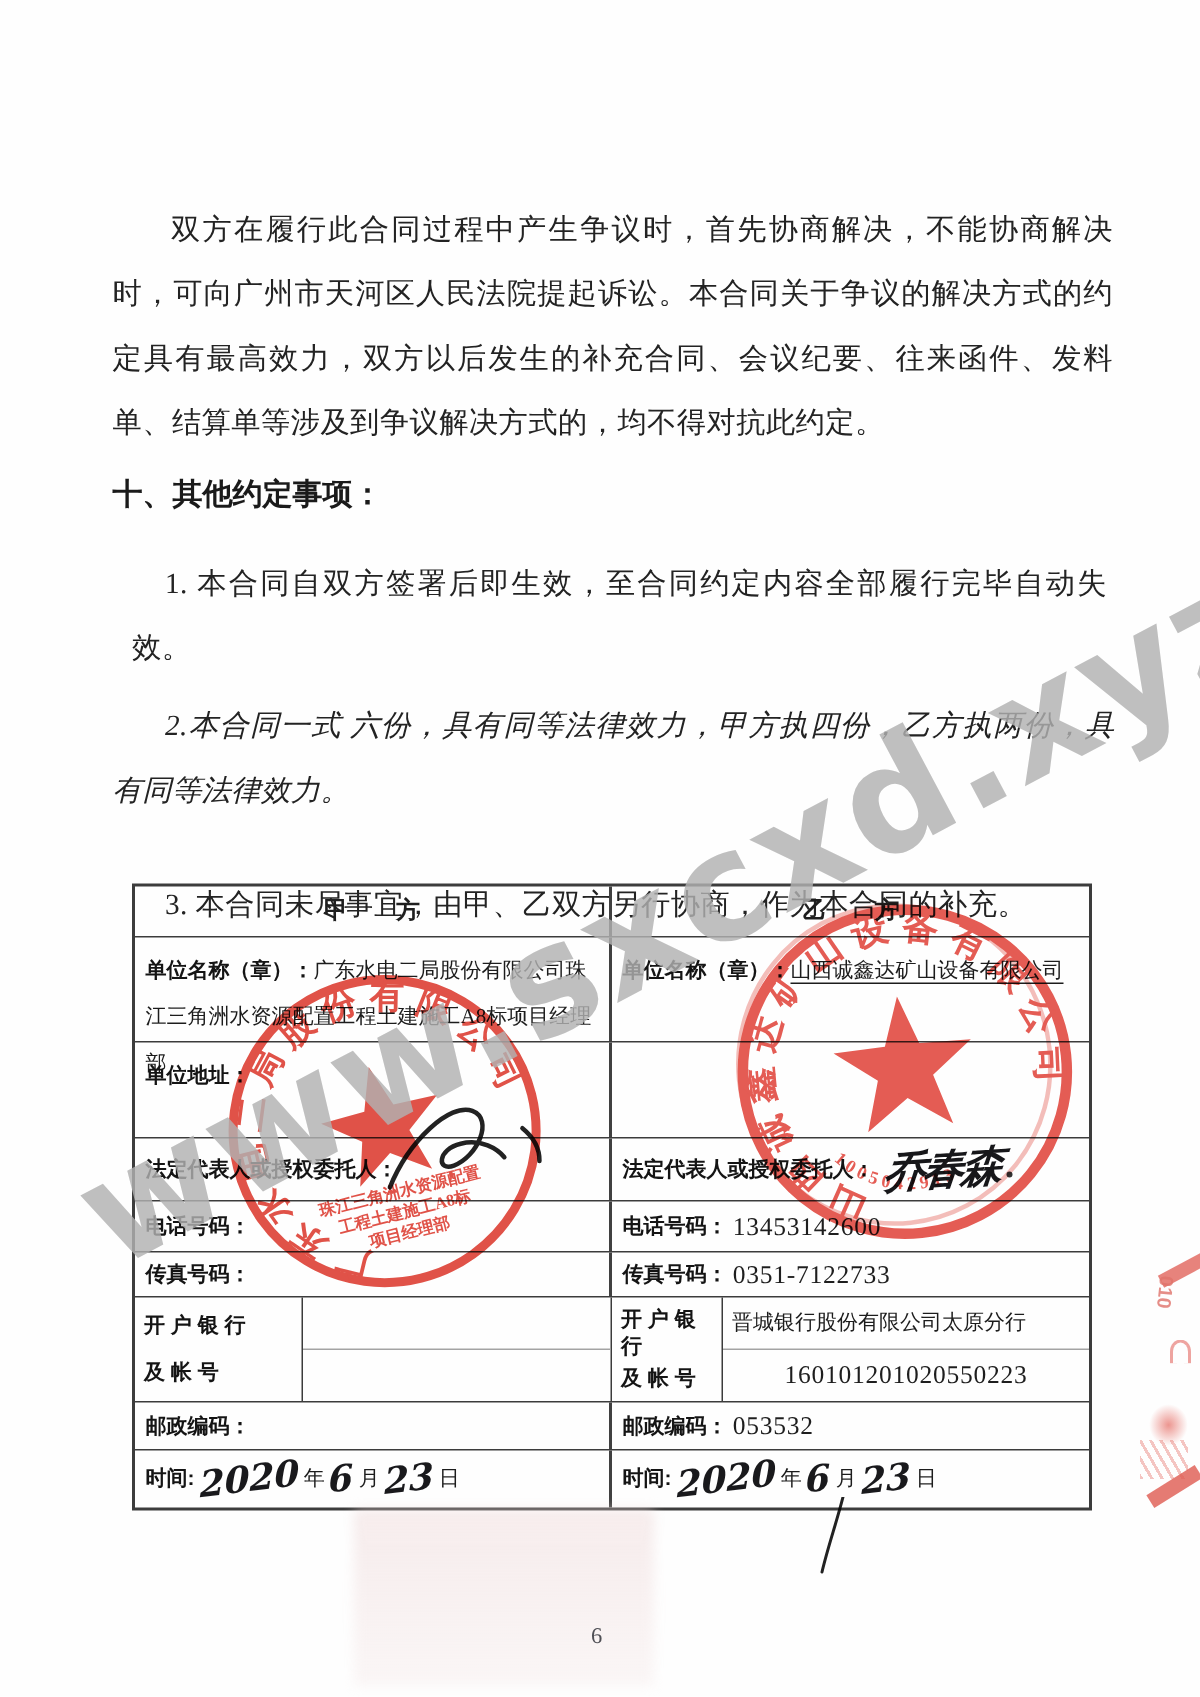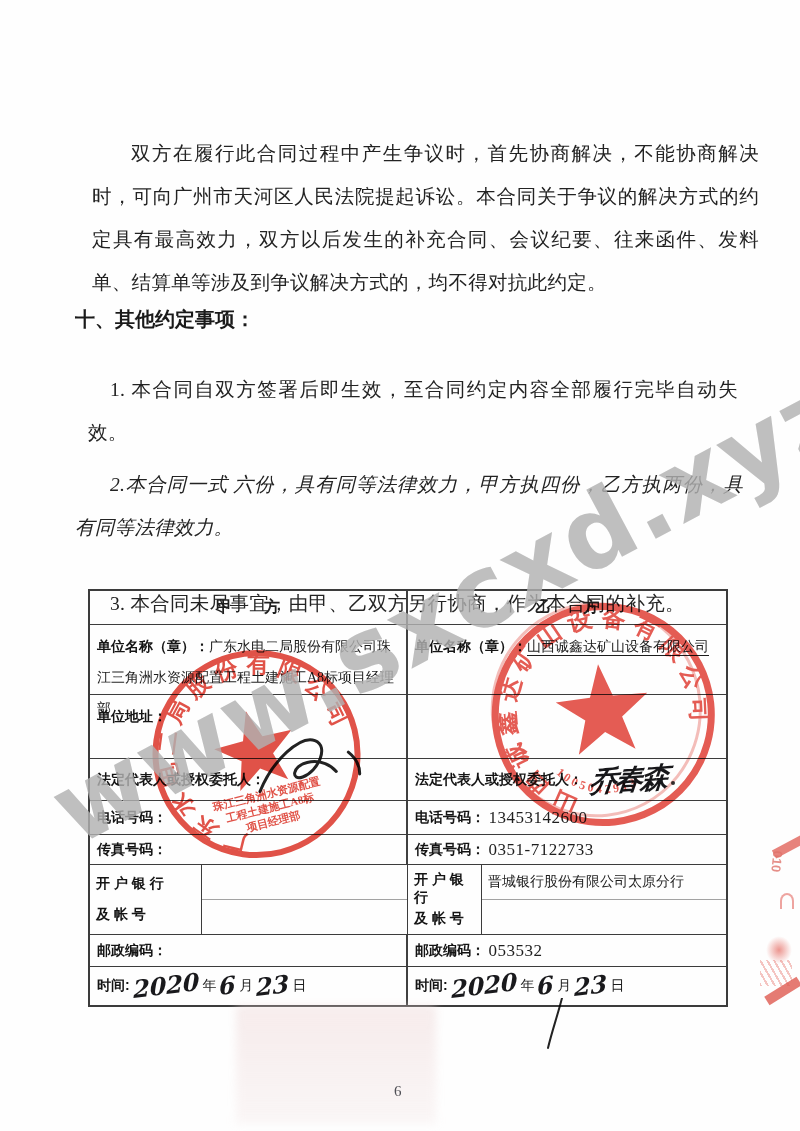--- a/index.html
+++ b/index.html
@@ -1,22 +1,22 @@
 <!DOCTYPE html>
 <html><head>
 <meta charset="utf-8">
 <style>
   html,body{margin:0;padding:0;}
   body{width:800px;height:1131px;background:#ffffff;position:relative;overflow:hidden;
        font-family:"Liberation Serif",serif;color:#1e1e1e;}
   .page{position:absolute;inset:0;background:#fefefe;}
   .body-text{position:absolute;font-size:19.5px;line-height:43px;text-align:justify;
              color:#232323;letter-spacing:0.3px;}
-  .para1{left:92px;top:112px;width:667px;text-indent:39px;}
-  .heading{position:absolute;left:75px;top:306px;margin:0;
+  .para1{left:75px;top:112px;width:667px;text-indent:39px;}
+  .heading{position:absolute;left:75px;top:316px;margin:0;
            font-family:"Liberation Sans",sans-serif;font-weight:bold;font-size:20px;color:#1a1a1a;}
   .item1{left:88px;top:348px;width:650px;text-indent:22px;font-family:Liberation Serif, serif;}
   .item2{left:75px;top:443px;width:668px;text-indent:35px;font-style:italic;}
   .item3{left:75px;top:562px;width:668px;text-indent:35px;}
 
   
   .contract-table{position:absolute;left:88px;top:589px;width:636px;border:2px solid #3c3c3c;
                   background:transparent;font-size:14px;}
   .t-row{display:flex;border-bottom:1px solid #3c3c3c;box-sizing:border-box;}
   .t-row:last-child{border-bottom:none;}
@@ -155,20 +155,21 @@
           <div class="num acct"></div>
         </div>
       </div>
       <div class="bank-half">
         <div class="bank-label bank-label-b">
           <span class="lbl">开 户 银 行</span>
           <span class="lbl">及 帐 号</span>
         </div>
         <div class="bank-vals">
           <div class="val">晋城银行股份有限公司太原分行</div>
+          <div class="num acct">160101201020550223</div>
         </div>
       </div>
     </div>
 
     <div class="t-row" style="height:32px">
       <div class="t-cell left vmid">
         <span class="lbl">邮政编码：</span>
           <span class="num"></span>
       </div>
       <div class="t-cell vmid">

